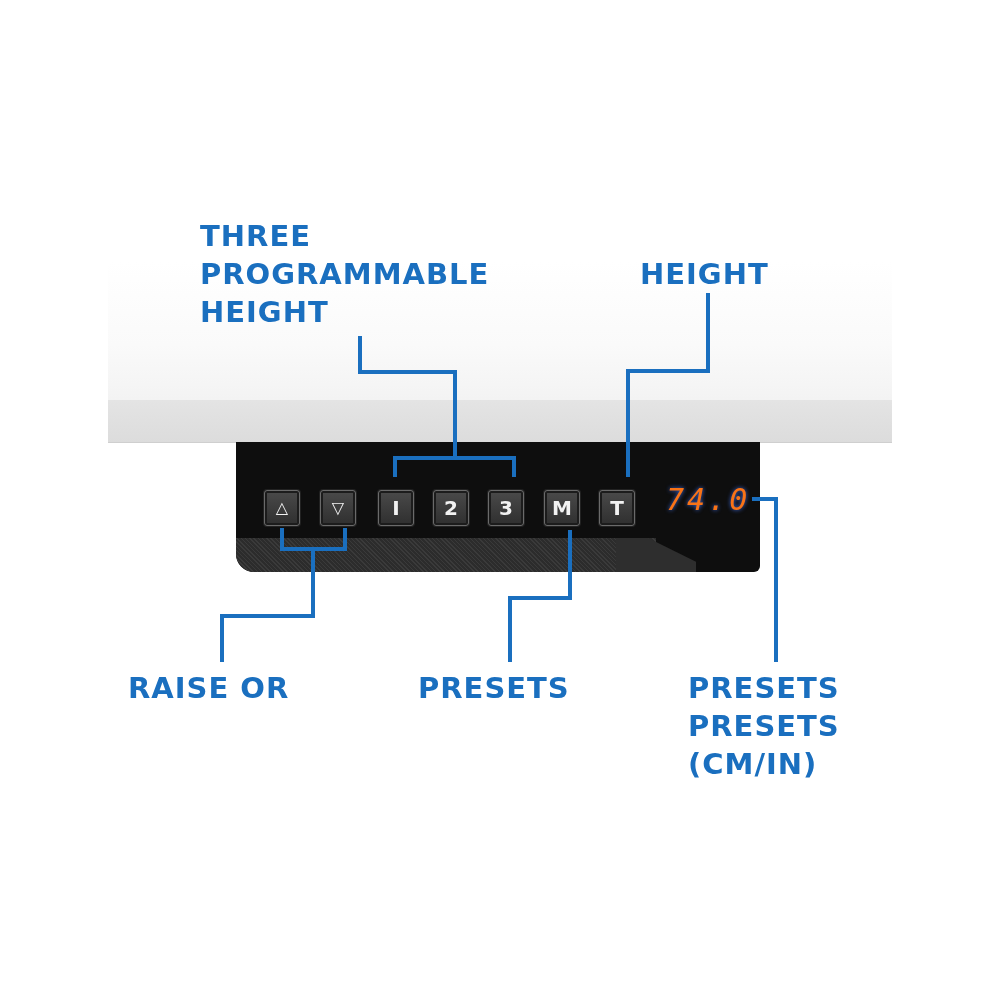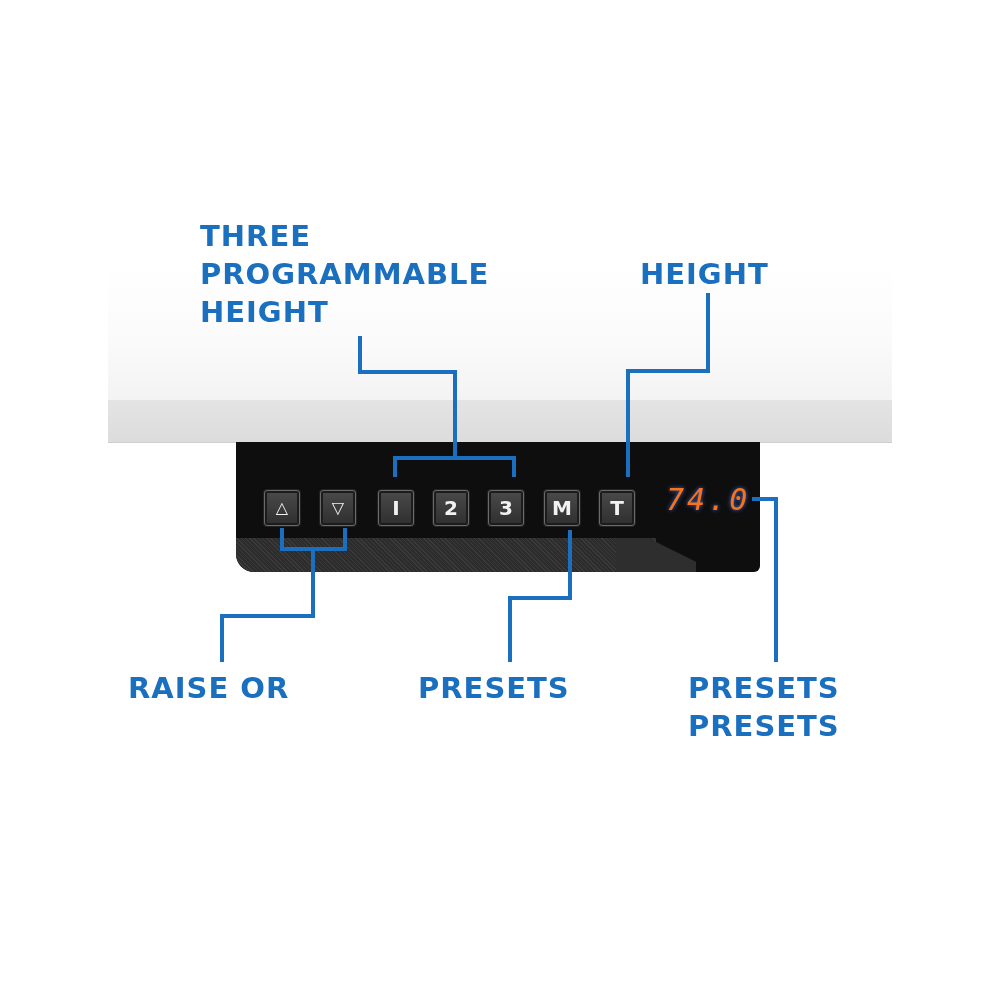--- a/index.html
+++ b/index.html
@@ -109,13 +109,14 @@
   <div>RAISE OR</div>
 </div>
 
 <div class="lbl" style="left:418px;top:669px;width:180px">
   <div>PRESETS</div>
 </div>
 
 <div class="lbl" style="left:688px;top:669px;width:170px">
   <div>PRESETS</div>
   <div>PRESETS</div>
+  <div>(CM/IN)</div>
 </div>
 
 </body></html>

